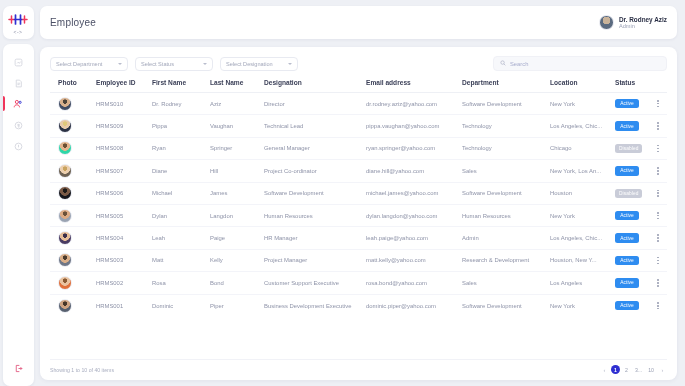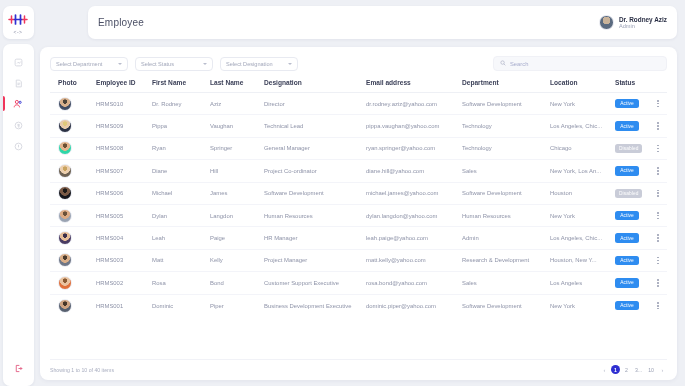--- a/index.html
+++ b/index.html
@@ -50,21 +50,20 @@
 
   
   .main { flex: 1 1 auto; height: 386px; padding: 6px 8px 6px 4px; display: flex; flex-direction: column; }
 
   .topbar {
     height: 33px; background: #fff; border-radius: 7px;
     display: flex; align-items: center; justify-content: space-between;
     padding: 0 10px;
     box-shadow: 0 1px 3px rgba(30,40,80,.06);
     flex: 0 0 auto;
-    margin-left: 48px;
   }
   .page-title { font-size: 10px; color: #4b5066; letter-spacing: .2px; }
   .profile { display: flex; align-items: center; gap: 5px; }
   .avatar-sm {
     width: 15px; height: 15px; border-radius: 50%;
     background: radial-gradient(circle at 50% 34%, #c9b39a 0 34%, #5b6b80 36% 100%);
     border: 1px solid #e6e8ef; flex: 0 0 auto;
   }
   .prof-text { line-height: 1.15; }
   .prof-name { font-size: 6.4px; font-weight: bold; color: #2b3046; }

